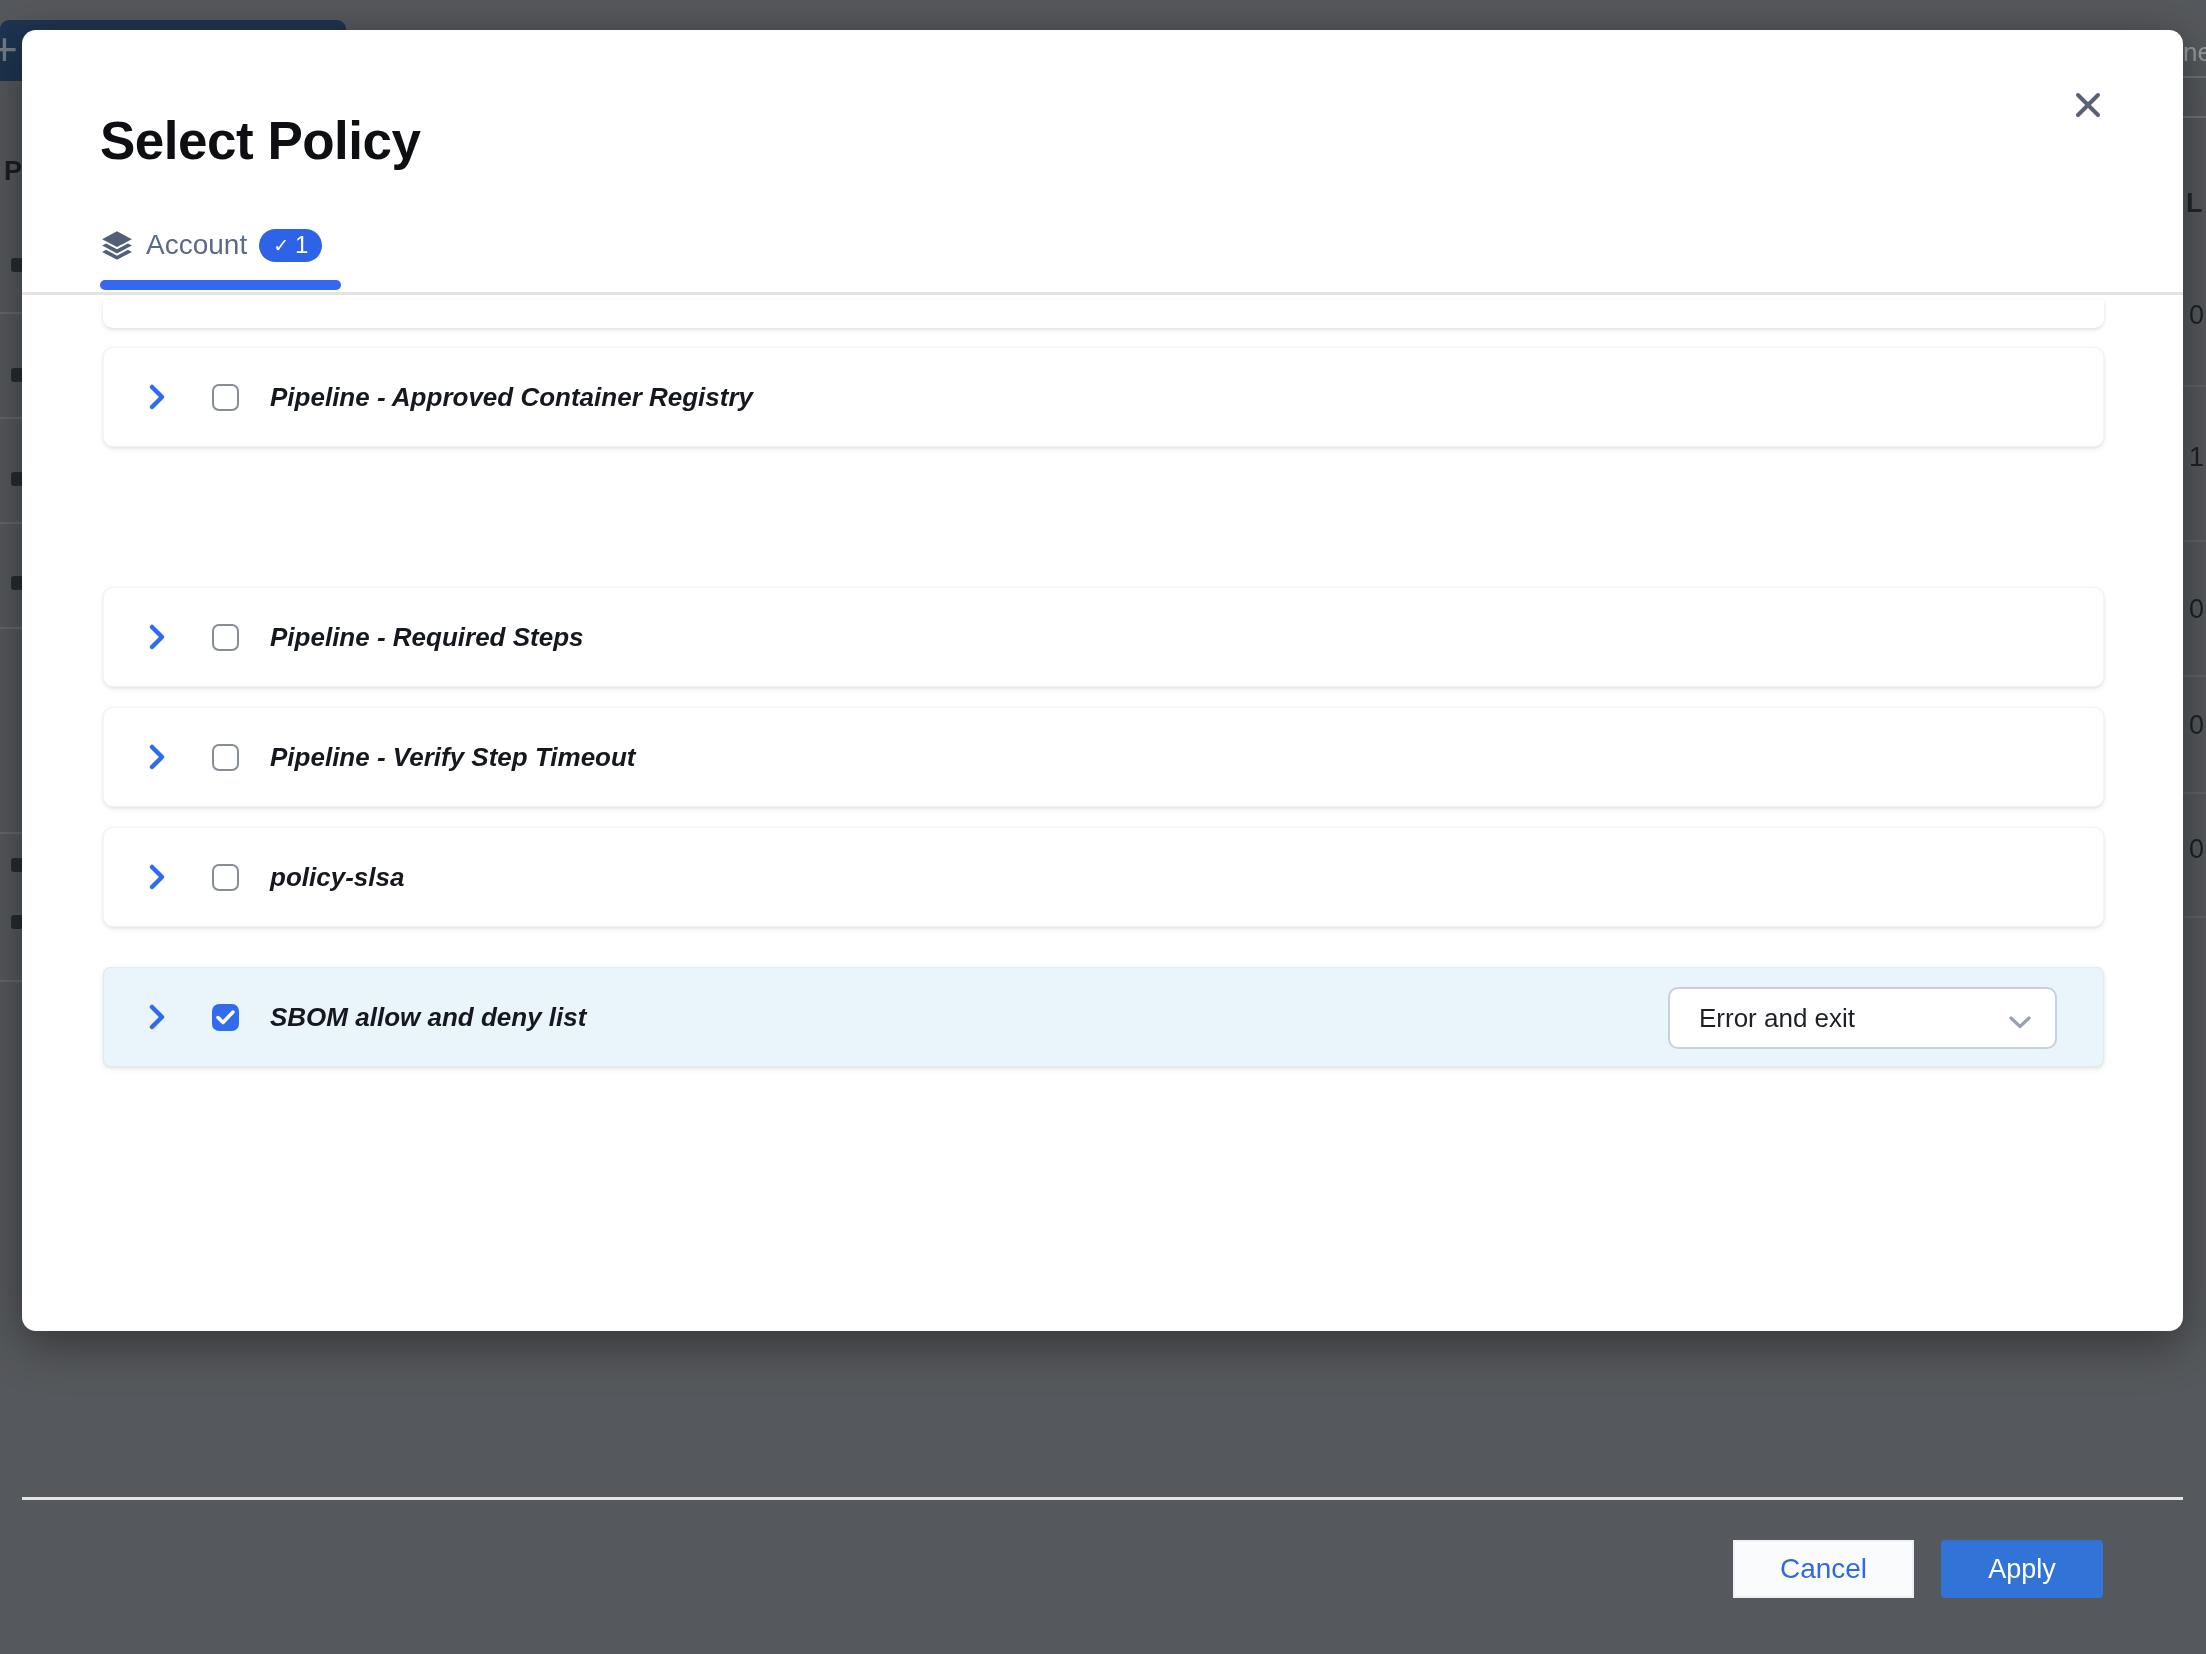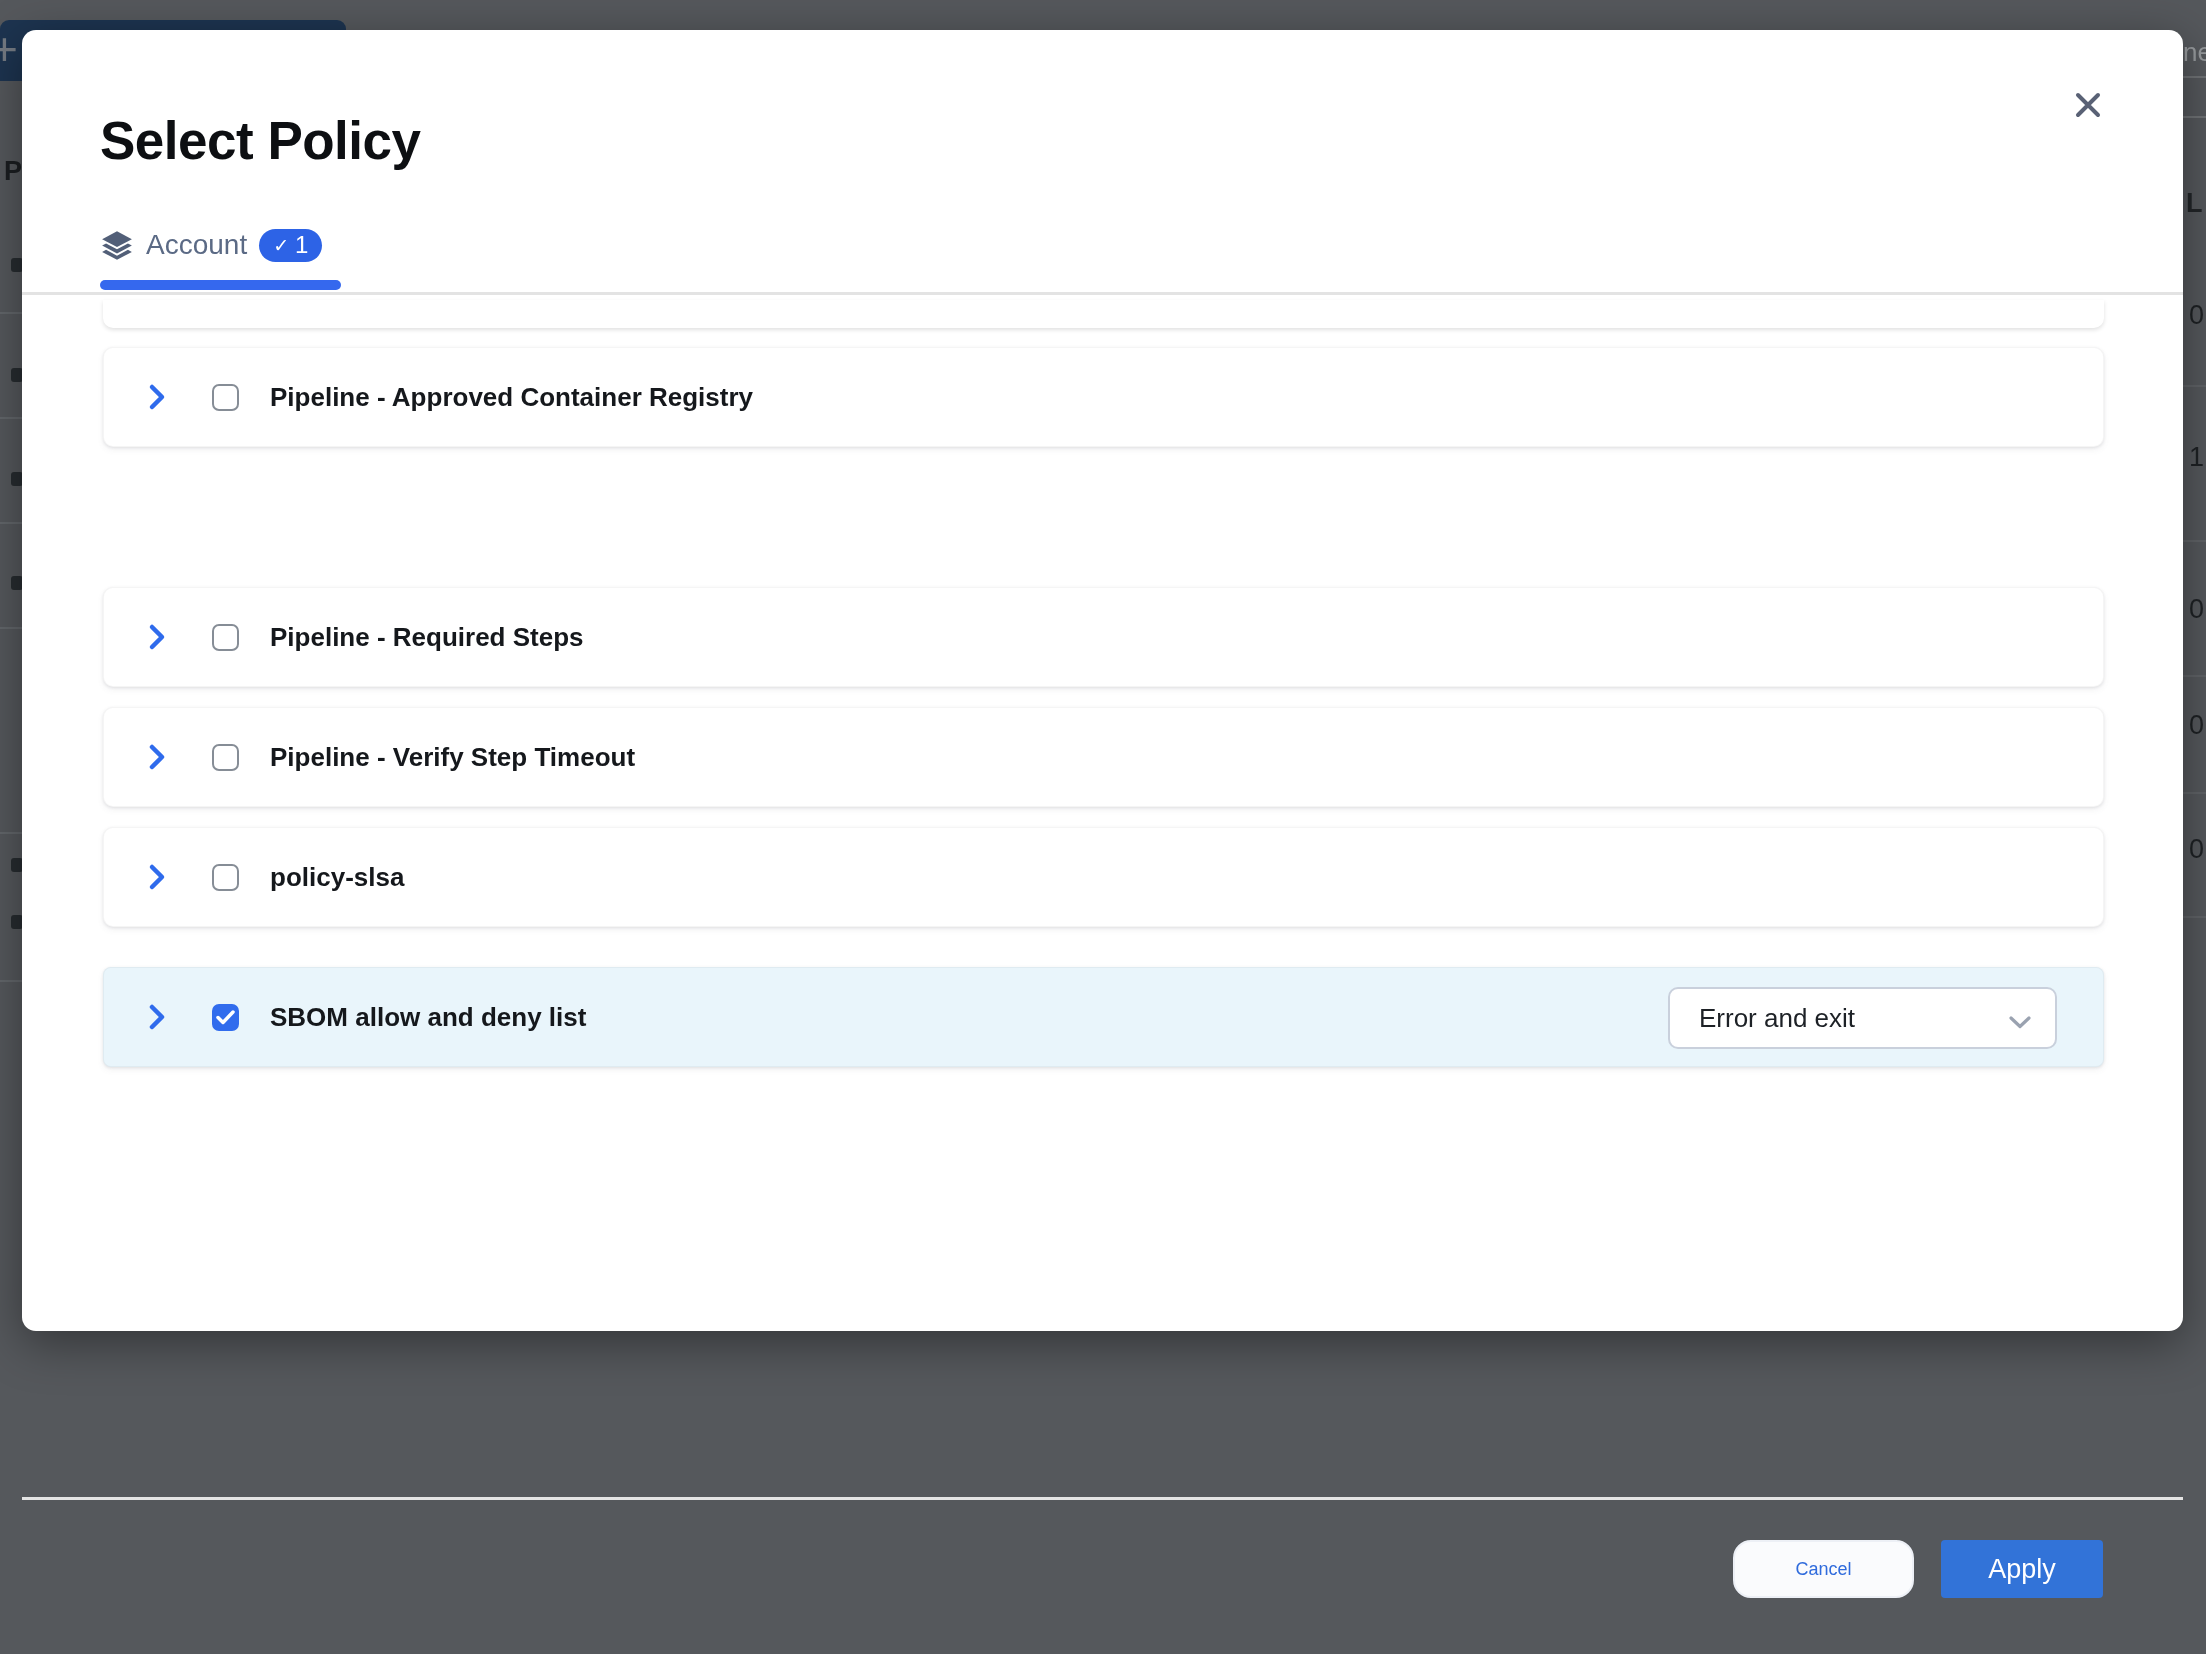--- a/index.html
+++ b/index.html
@@ -48,33 +48,33 @@
               display:flex;align-items:center;cursor:pointer;box-sizing:border-box;}
   .policy-row.checked{background:#e9f5fb;border-radius:8px;}
   .row-chevron{margin-left:44px;width:18px;height:28px;flex:none;display:flex;
                align-items:center;cursor:pointer;}
   .row-checkbox{margin-left:46px;width:27px;height:27px;flex:none;border:2px solid #868d96;
                 border-radius:7px;background:#fff;box-sizing:border-box;cursor:pointer;
                 display:flex;align-items:center;justify-content:center;}
   .policy-row.checked .row-checkbox{background:#316ced;border-color:#316ced;}
   .row-checkbox svg{display:none;}
   .policy-row.checked .row-checkbox svg{display:block;}
-  .row-label{margin-left:31px;font-size:26px;font-weight:600;color:#15181c;}
+  .row-label{margin-left:31px;font-size:26px;font-weight:600;color:#15181c;font-style:italic;}
   .row-action{position:absolute;right:46px;top:19px;width:389px;height:62px;background:#fff;
               border:2px solid #c9d0dc;border-radius:10px;box-sizing:border-box;
               display:none;align-items:center;cursor:pointer;}
   .policy-row.has-action .row-action{display:flex;}
   .row-action .action-value{margin-left:29px;font-size:26px;color:#1d2126;}
   .row-action .action-caret{position:absolute;right:24px;top:26px;}
   
   #footer-divider{position:absolute;left:0;top:1467px;width:100%;height:3px;background:#e4e4e4;}
   #cancel-btn{position:absolute;left:1711px;top:1510px;width:181px;height:58px;
-              background:#fafbfd;border:2px solid #edf0f6;border-radius:18px;box-sizing:border-box;
+              background:#fafbfd;border:2px solid #edf0f6;border-radius:0;box-sizing:border-box;
               display:flex;align-items:center;justify-content:center;cursor:pointer;
-              font-size:18px;font-weight:500;color:#2f6bdc;}
+              font-size:28px;font-weight:500;color:#2f6bdc;}
   #apply-btn{position:absolute;left:1919px;top:1510px;width:162px;height:58px;
              background:#3273d8;border-radius:4px;
              display:flex;align-items:center;justify-content:center;cursor:pointer;
              font-size:27px;font-weight:500;color:#ffffff;}
 </style>
 </head>
 <body>
 
 <div id="app">
 

